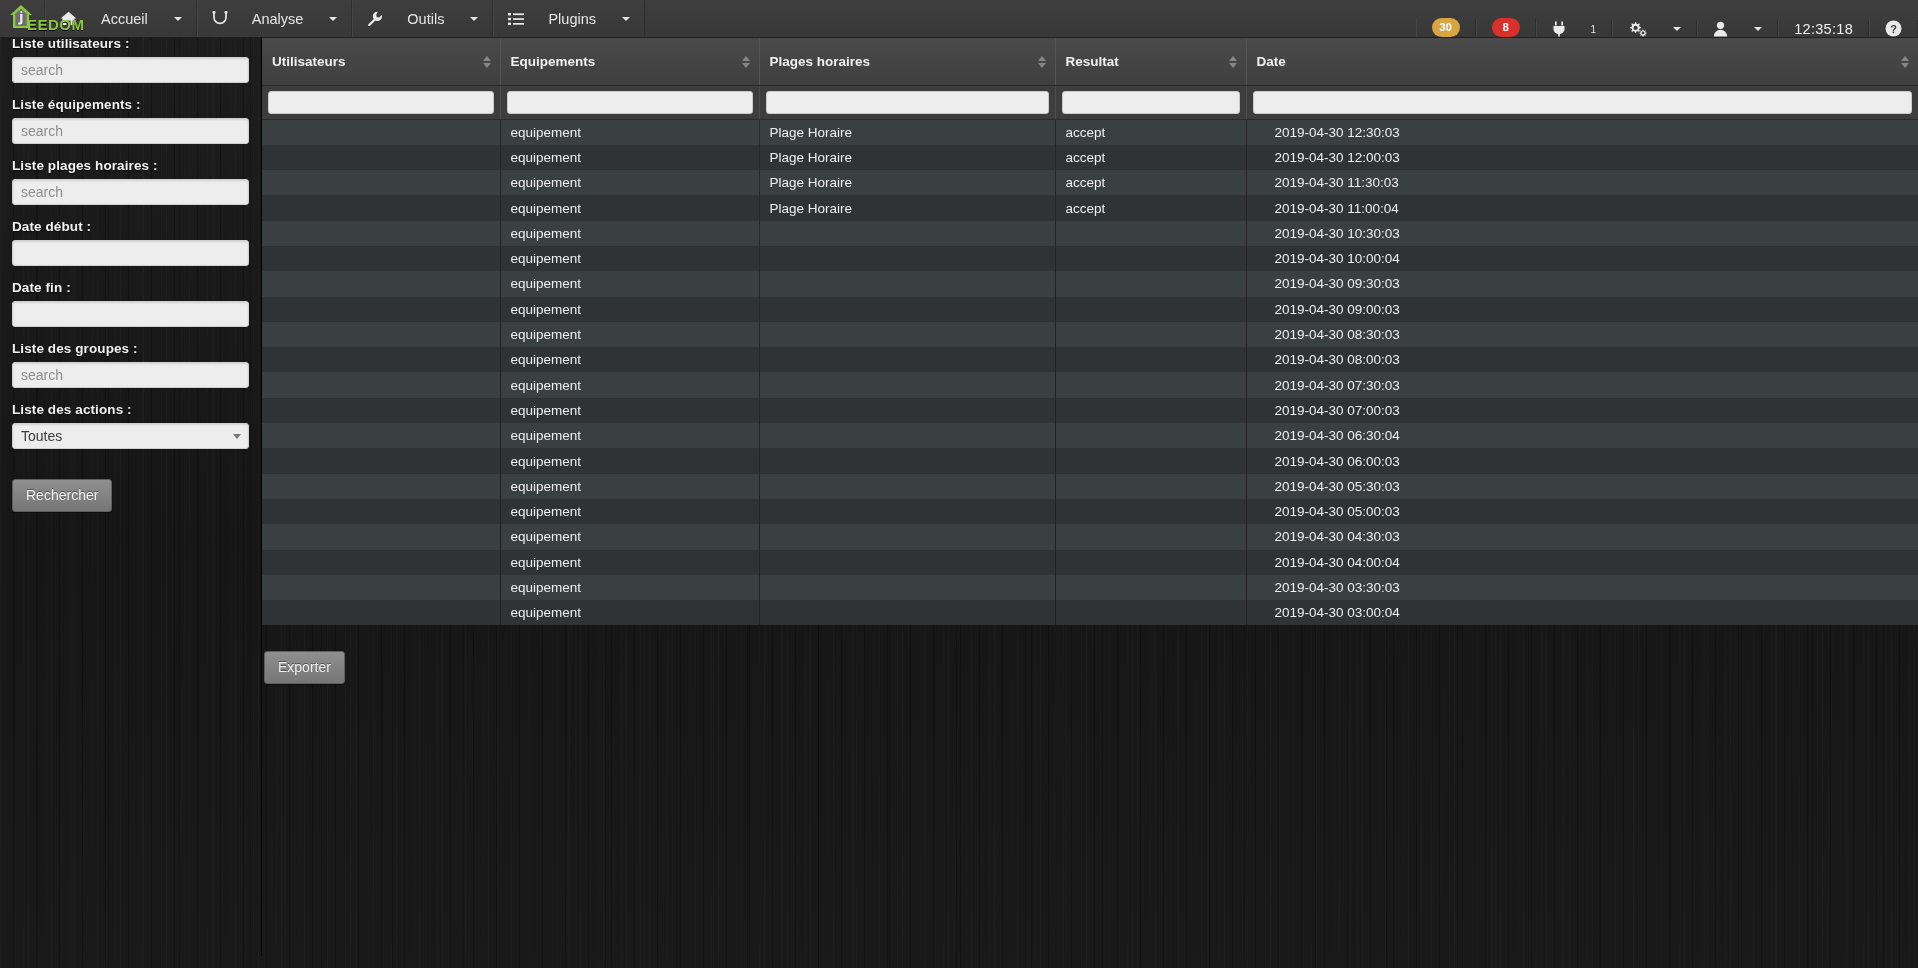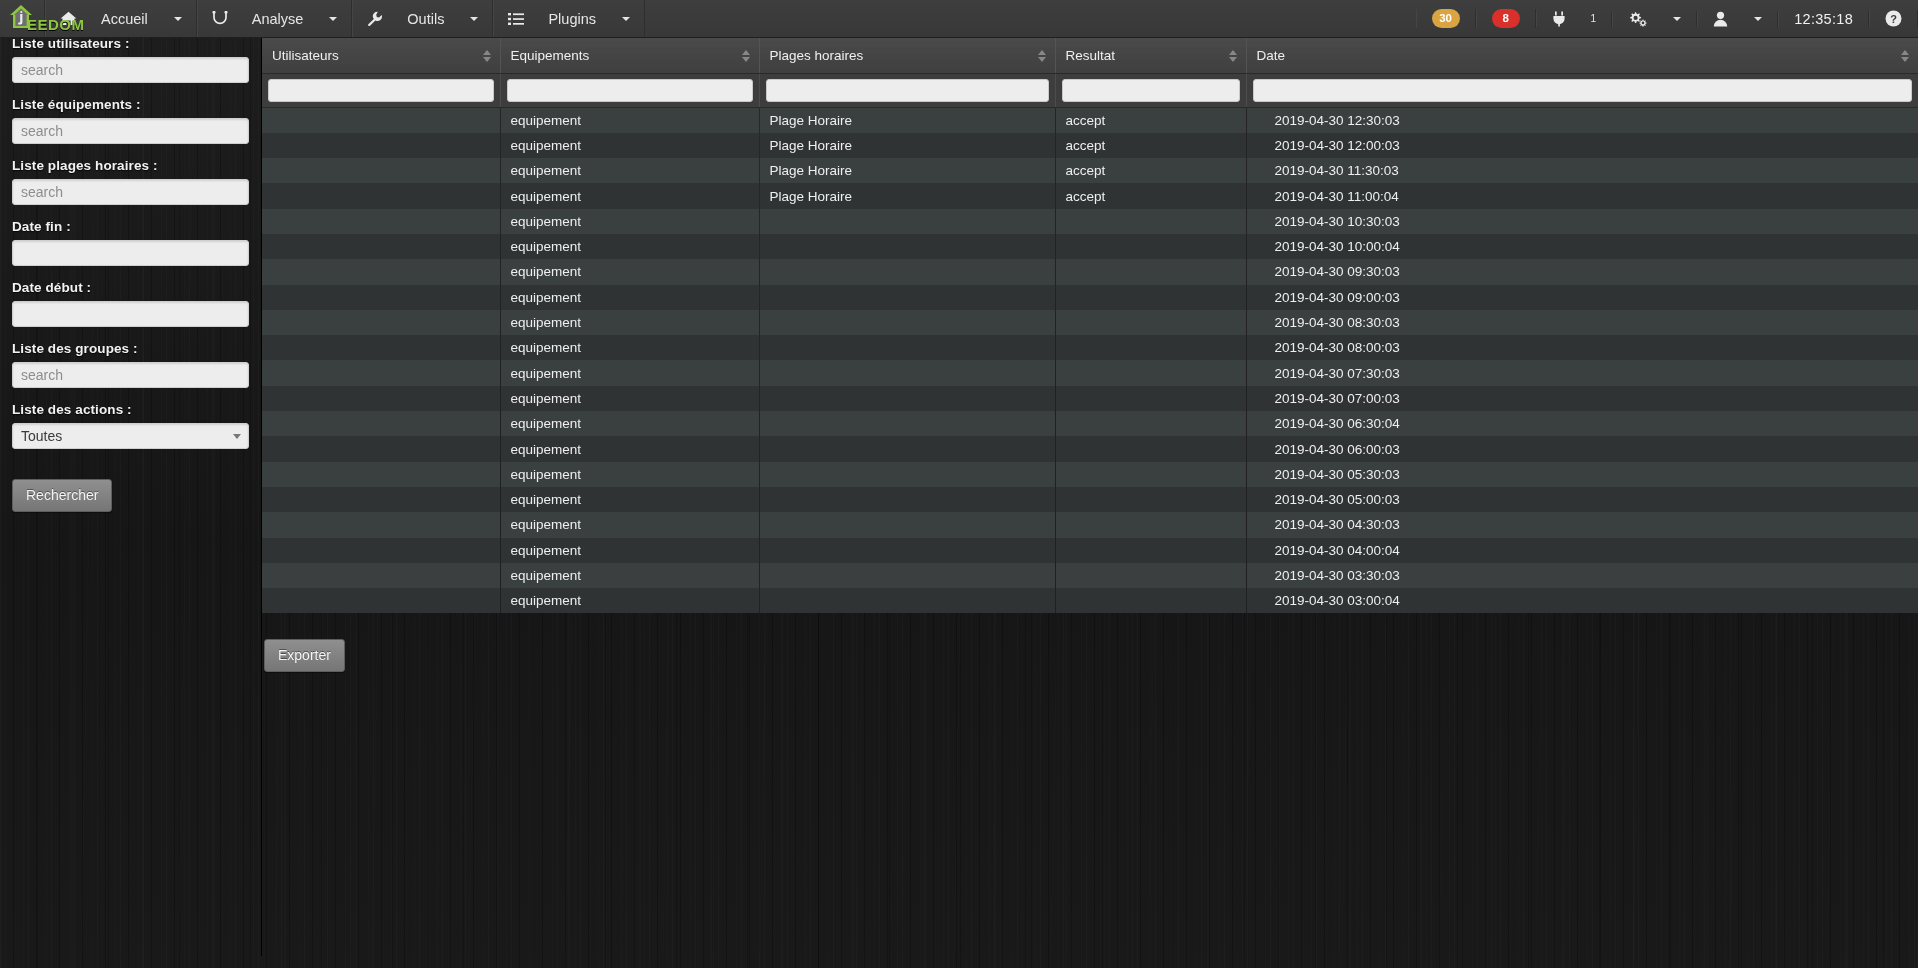--- a/index.html
+++ b/index.html
@@ -61,21 +61,21 @@
     height: 38px;
     background: #3a3a3a;
     background: linear-gradient(180deg, #3e3e3e 0%, #383838 100%);
     border-bottom: 1px solid #1f1f1f;
     display: flex;
     align-items: stretch;
     z-index: 40;
   }
 
   .nav-left { display: flex; align-items: stretch; }
-  .nav-right { display: flex; align-items: center; margin-left: auto; }
+  .nav-right { display: flex; align-items: flex-end; margin-left: auto; }
 
   .brand {
     display: flex;
     align-items: center;
     padding: 0 10px 0 8px;
     border-right: 1px solid #2e2e2e;
     cursor: pointer;
     position: relative;
   }
   .brand-logo { display: block; }
@@ -244,23 +244,23 @@
     width: 1656px;
     border-collapse: collapse;
     table-layout: fixed;
   }
 
   table.datatable thead th {
     height: 30px;
     background: linear-gradient(180deg, #4a4a4a 0%, #3f3f3f 100%);
     color: #f0f0f0;
     font-size: 13.5px;
-    font-weight: normal;
+    font-weight: bold;
     text-align: left;
-    padding: 10px 10px;
+    padding: 16px 10px;
     border-right: 1px solid #545454;
     border-bottom: 1px solid #2a2a2a;
     position: relative;
     white-space: nowrap;
     cursor: pointer;
     user-select: none;
   }
   table.datatable thead th:last-child { border-right: none; margin-left: 40px; }
 
   .sort-ico {
@@ -463,25 +463,25 @@
       </div>
       <div class="field-block">
         <label class="field-label">Liste équipements :</label>
         <input type="text" class="txt-input" placeholder="search" style="">
       </div>
       <div class="field-block">
         <label class="field-label">Liste plages horaires :</label>
         <input type="text" class="txt-input" placeholder="search" style="">
       </div>
       <div class="field-block">
-        <label class="field-label">Date fin :</label>
+        <label class="field-label">Date début :</label>
         <input type="text" class="txt-input" placeholder="" style="">
       </div>
       <div class="field-block">
-        <label class="field-label">Date début :</label>
+        <label class="field-label">Date fin :</label>
         <input type="text" class="txt-input" placeholder="" style="">
       </div>
       <div class="field-block">
         <label class="field-label">Liste des groupes :</label>
         <input type="text" class="txt-input" placeholder="search" style="">
       </div>
       <div class="field-block">
         <label class="field-label">Liste des actions :</label>
         <div class="sel-wrap"><select class="sel-input"><option>Toutes</option></select><span class="sel-caret"></span></div>
       </div>

